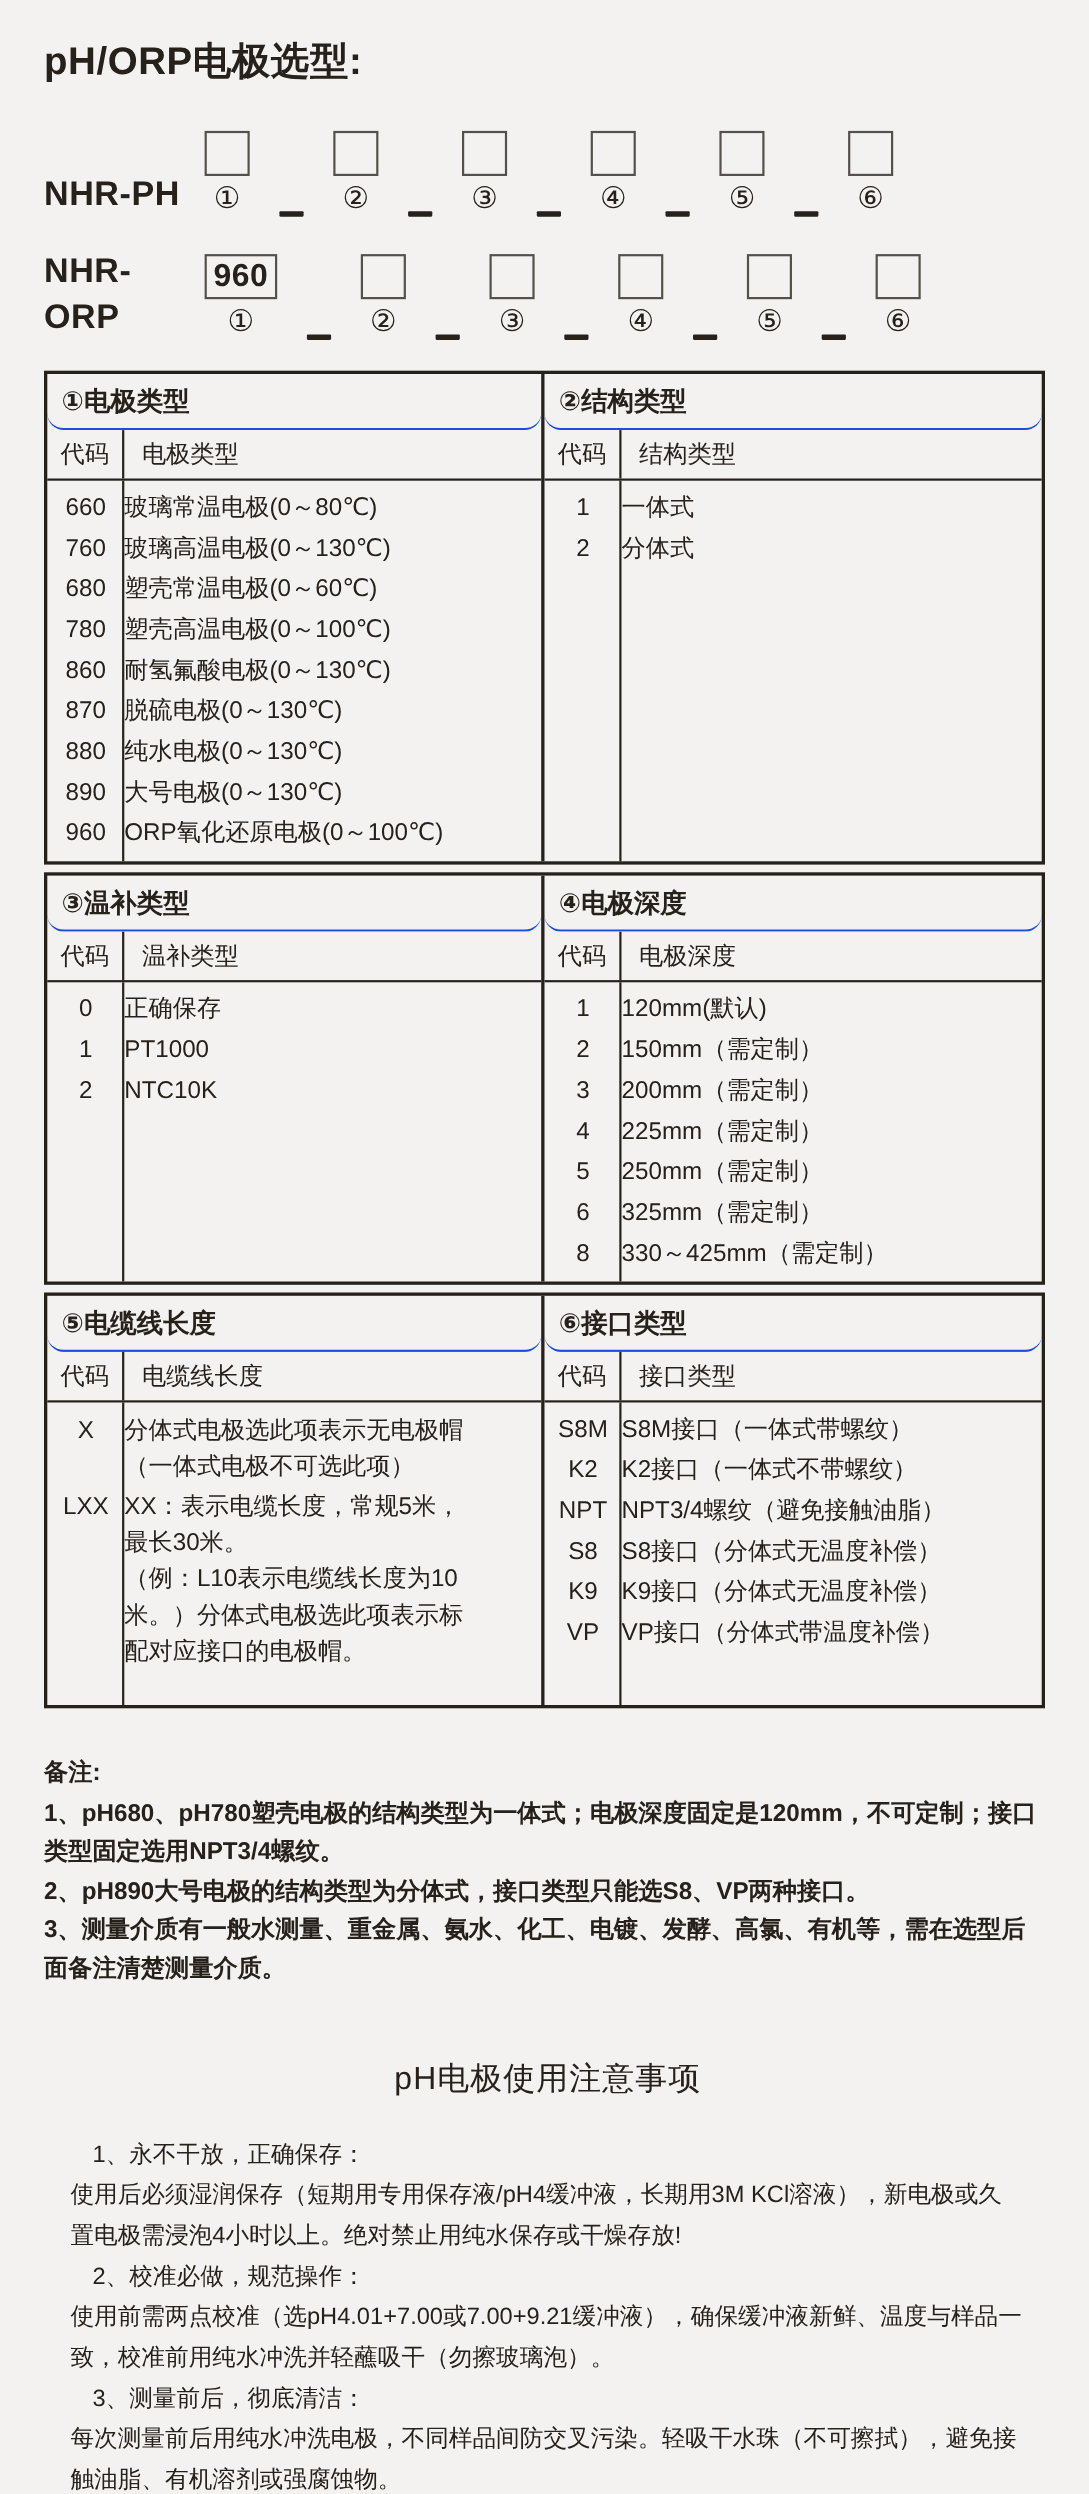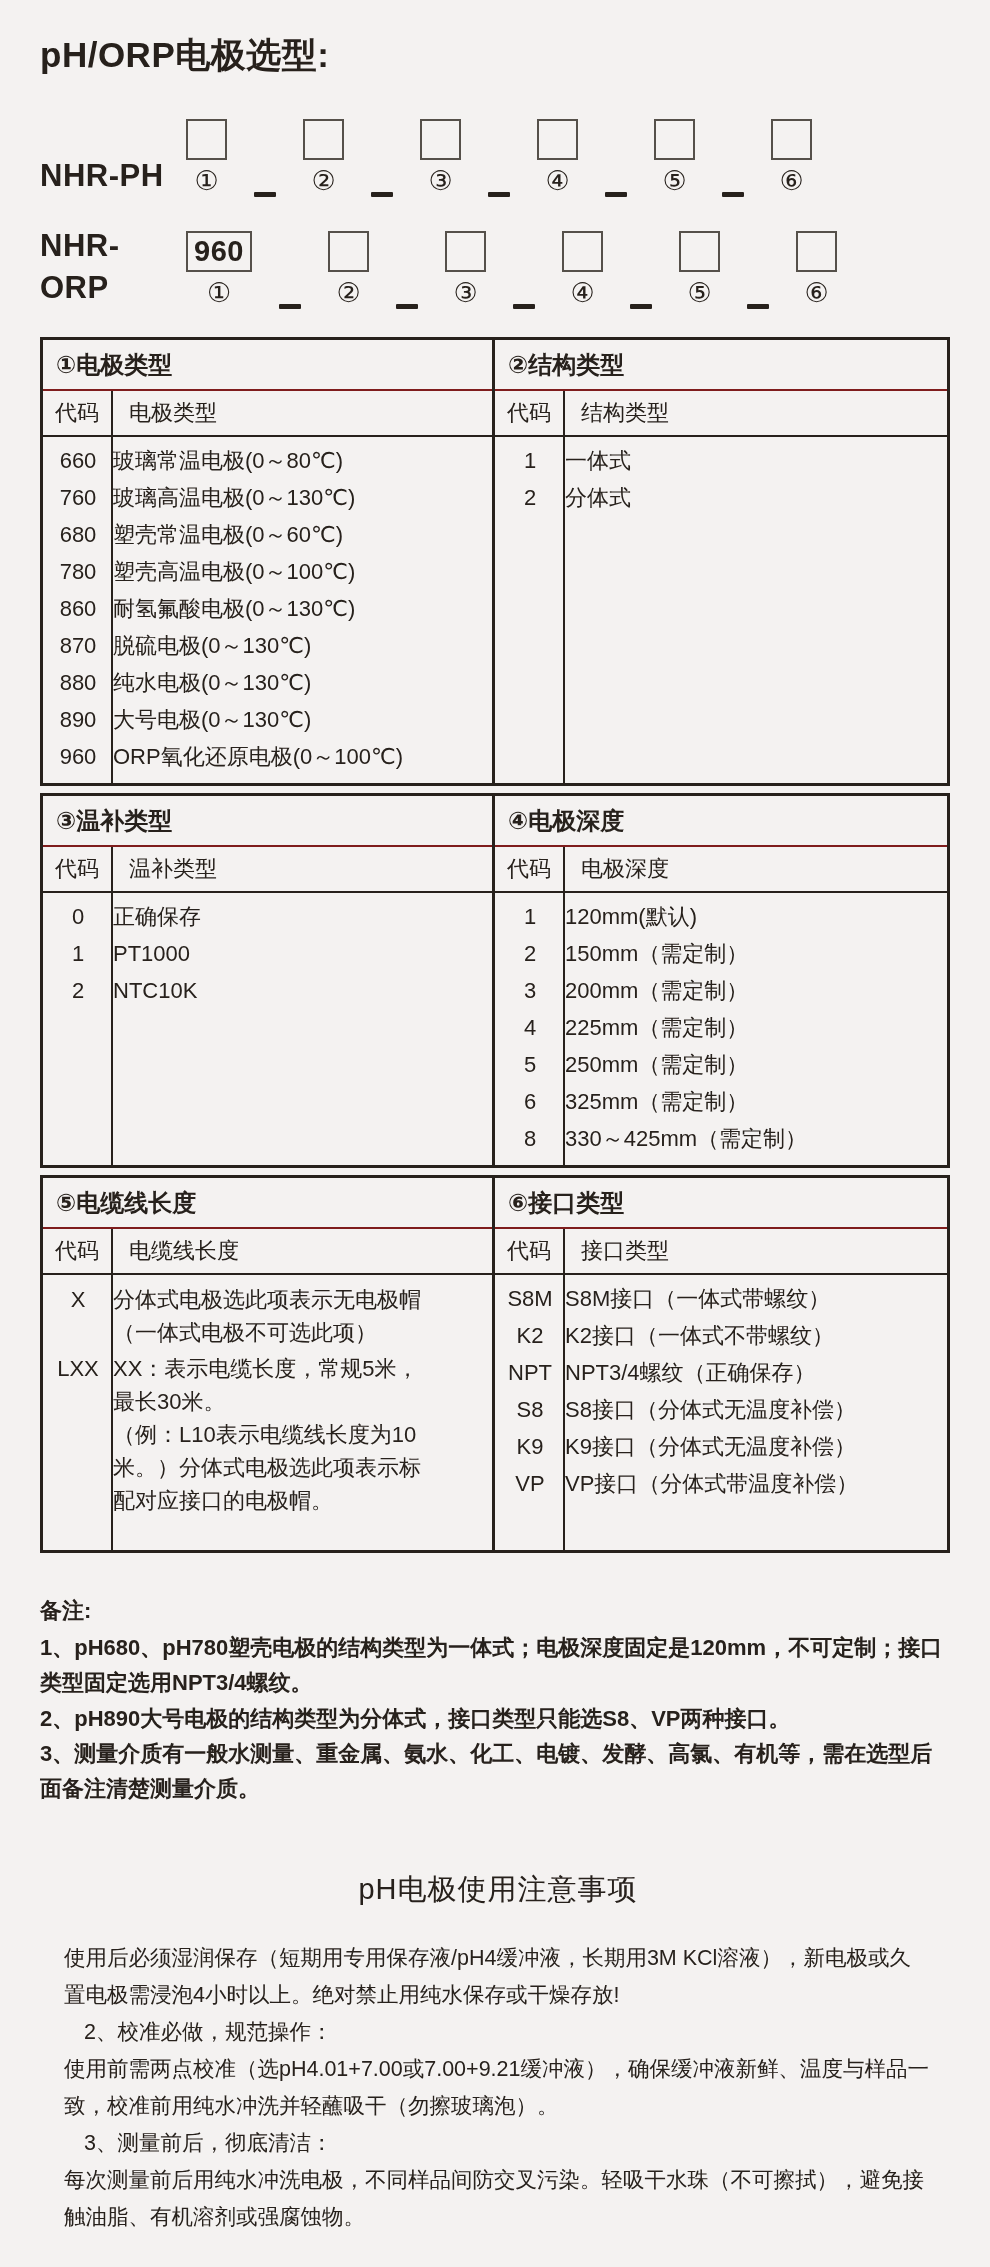--- a/index.html
+++ b/index.html
@@ -26,21 +26,21 @@
   }
   .box.filled{width:66px;}
   .num{display:block;margin-top:5px;font-size:27px;line-height:32px;font-family:"DejaVu Sans",sans-serif;}
   .dash{width:22px;height:5px;background:#27211c;margin:19px 13px 0 13px;border-radius:1px;}
 
   
   .tgroups{margin-top:14px;}
   .tgroup{display:flex;border:3px solid #27211c;margin-bottom:7px;}
   .ttable{width:50%;box-sizing:border-box;display:flex;flex-direction:column;}
   .ttable.left{border-right:3px solid #27211c;}
-  .thead{font-size:24px;font-weight:bold;padding:9px 5px 8px 13px;border-bottom:2px solid #7f1d1d;}
+  .thead{font-size:24px;font-weight:bold;padding:9px 5px 8px 13px;border-bottom:2px solid #1d4ed8;border-radius:15px;}
   .tsub{display:flex;border-bottom:2px solid #27211c;font-size:22px;}
   .tsub .code{flex:0 0 68px;text-align:center;padding:7px 0;border-right:2px solid #27211c;box-sizing:content-box;}
   .tsub .desc{flex:1;padding:7px 0 7px 16px;}
   .tbody{position:relative;flex:1;padding:5px 0 8px 0;}
   .tbody::before{content:"";position:absolute;left:68px;top:0;bottom:0;width:2px;background:#27211c;}
   .trow{display:flex;font-size:22px;line-height:37px;}
   .trow .code{flex:0 0 70px;text-align:center;}
   .trow .desc{flex:1;padding-left:0;}
   .ttable.multi .trow{line-height:33px;margin:3px 0;}
   .ttable.multi .trow .desc{white-space:pre-line;padding-right:8px;}
@@ -287,21 +287,21 @@
             <div class="trow">
               <div class="code">S8M</div>
               <div class="desc">S8M接口（一体式带螺纹）</div>
             </div>
             <div class="trow">
               <div class="code">K2</div>
               <div class="desc">K2接口（一体式不带螺纹）</div>
             </div>
             <div class="trow">
               <div class="code">NPT</div>
-              <div class="desc">NPT3/4螺纹（正确保存）</div>
+              <div class="desc">NPT3/4螺纹（避免接触油脂）</div>
             </div>
             <div class="trow">
               <div class="code">S8</div>
               <div class="desc">S8接口（分体式无温度补偿）</div>
             </div>
             <div class="trow">
               <div class="code">K9</div>
               <div class="desc">K9接口（分体式无温度补偿）</div>
             </div>
             <div class="trow">
@@ -318,20 +318,21 @@
     <div id="remarks-items">
         <div class="ritem">1、pH680、pH780塑壳电极的结构类型为一体式；电极深度固定是120mm，不可定制；接口类型固定选用NPT3/4螺纹。</div>
         <div class="ritem">2、pH890大号电极的结构类型为分体式，接口类型只能选S8、VP两种接口。</div>
         <div class="ritem">3、测量介质有一般水测量、重金属、氨水、化工、电镀、发酵、高氯、有机等，需在选型后面备注清楚测量介质。</div>
       </div>
   </div>
 
   <div class="usage">
     <div class="usage-title">pH电极使用注意事项</div>
     <div id="usage-items">
+        <div class="uhead">1、永不干放，正确保存：</div>
         <div class="ubody">使用后必须湿润保存（短期用专用保存液/pH4缓冲液，长期用3M KCl溶液），新电极或久置电极需浸泡4小时以上。绝对禁止用纯水保存或干燥存放!</div>
         <div class="uhead">2、校准必做，规范操作：</div>
         <div class="ubody">使用前需两点校准（选pH4.01+7.00或7.00+9.21缓冲液），确保缓冲液新鲜、温度与样品一致，校准前用纯水冲洗并轻蘸吸干（勿擦玻璃泡）。</div>
         <div class="uhead">3、测量前后，彻底清洁：</div>
         <div class="ubody">每次测量前后用纯水冲洗电极，不同样品间防交叉污染。轻吸干水珠（不可擦拭），避免接触油脂、有机溶剂或强腐蚀物。</div>
       </div>
   </div>
 
 </div>
 

